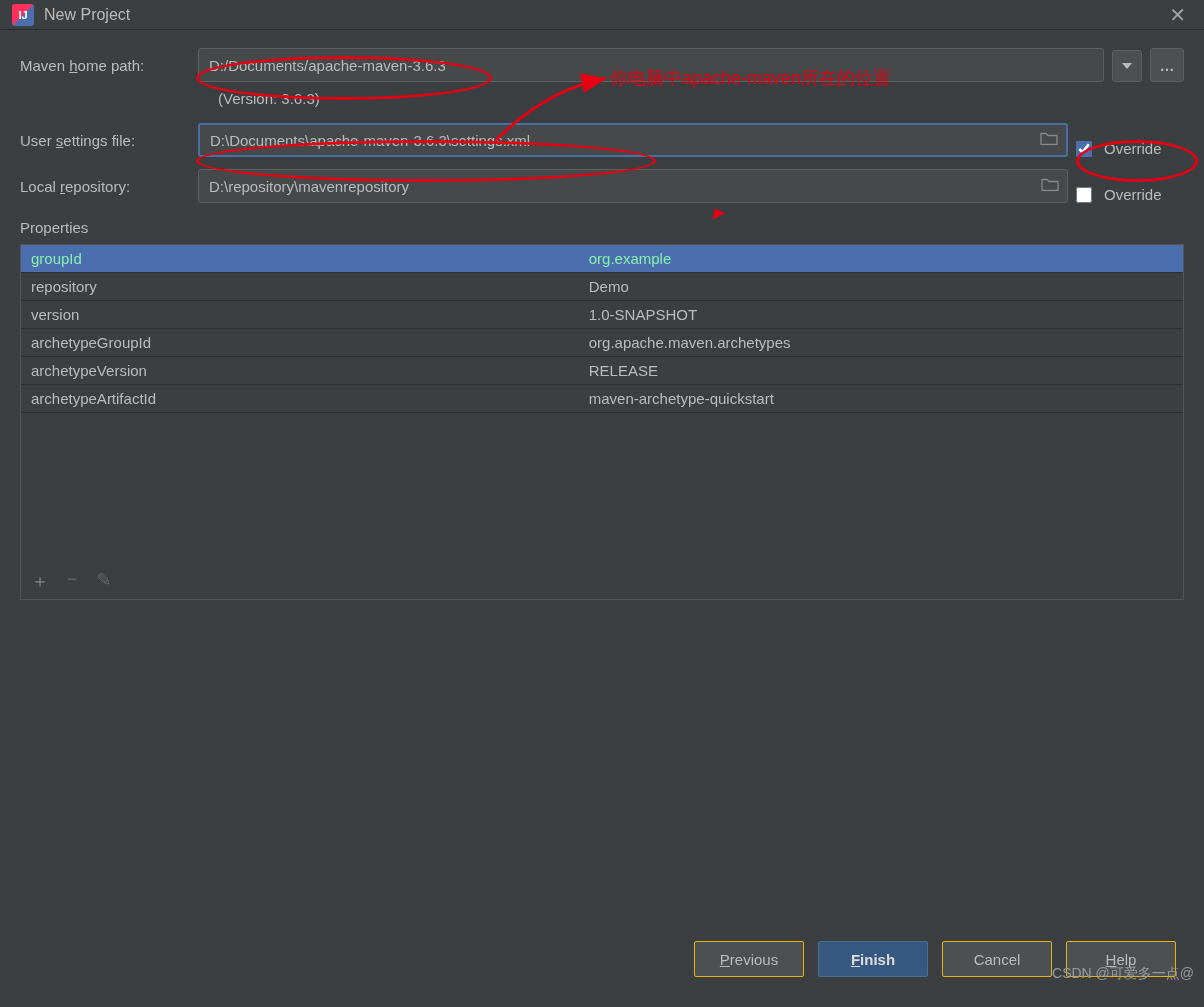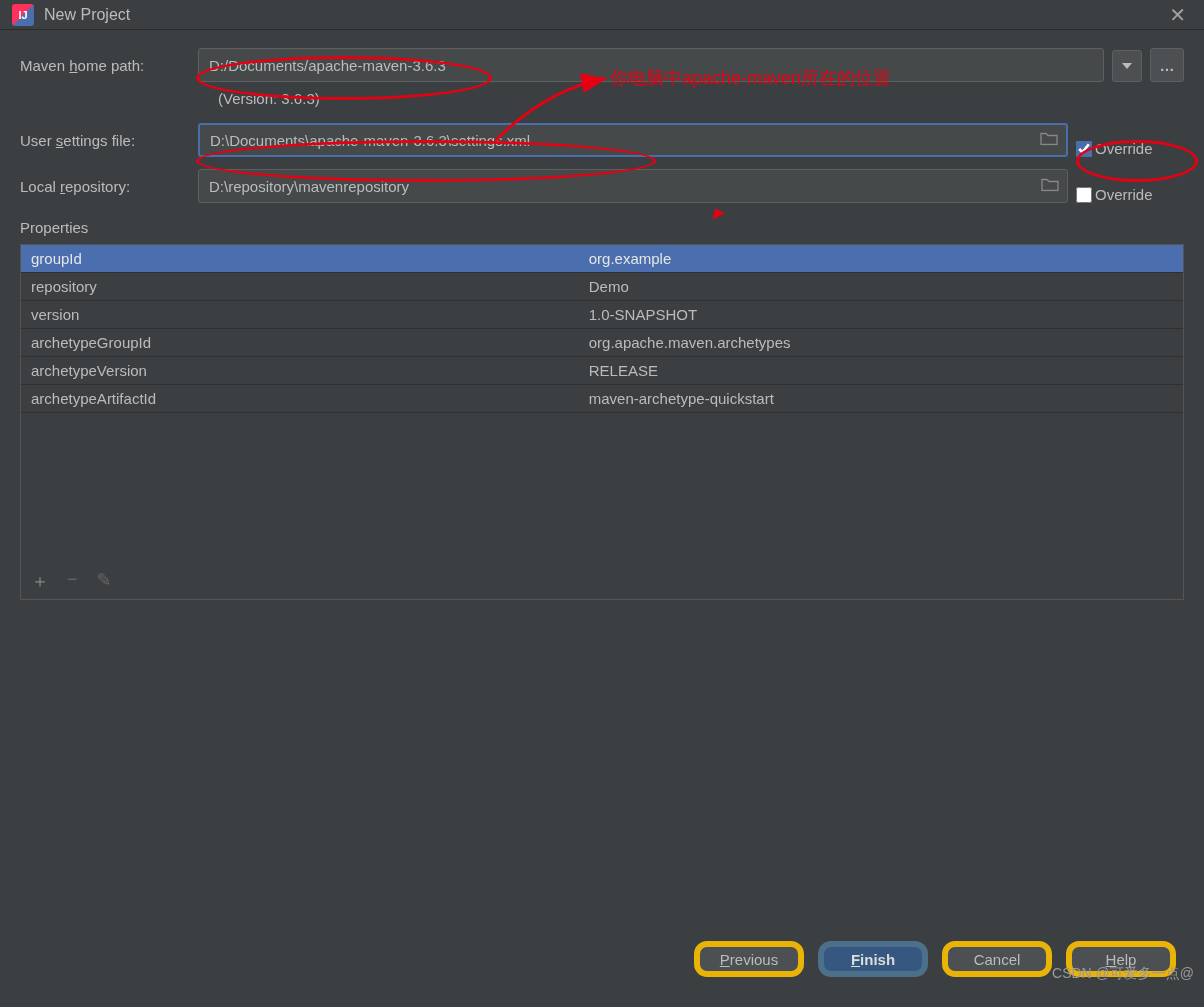--- a/index.html
+++ b/index.html
@@ -77,21 +77,21 @@
   cursor:pointer;
 }
 .version-line {
   margin-left: 198px;
   font-size: 15px;
   color: #bbbbbb;
   margin-top: -4px;
   margin-bottom: 16px;
 }
 .override {
-  display: flex; align-items: center; gap: 3px;
+  display: flex; align-items: center; gap: 12px;
   color: #bbbbbb; font-size: 15px;
   width: 108px;
 }
 .override input[type=checkbox]{
   width:16px;height:16px;
   accent-color:#4a6ea9;
 }
 .section-label {
   font-size: 15px; color: #bbbbbb;
   padding: 4px 20px 8px 20px;
@@ -101,40 +101,40 @@
   border: 1px solid #555;
   background: #3c3f41;
 }
 .props-table { width: 100%; border-collapse: collapse; }
 .props-table td {
   padding: 5px 10px;
   font-size: 15px;
   color: #bbbbbb;
   border-bottom: 1px solid #2f2f2f;
 }
-.props-table tr.selected td { background: #4b6eaf; color: #e5e5e5; margin-left: 46px; }
+.props-table tr.selected td { background: #4b6eaf; color: #86efac; margin-left: 46px; }
 .props-table td:first-child { width: 48%; }
 .props-empty { height: 150px; }
 .props-toolbar {
   display:flex; gap:14px;
   padding: 6px 10px;
   color:#888;
 }
 .props-toolbar span { cursor:pointer; font-size:18px; width:18px; text-align:center; }
 .button-bar {
   position: absolute;
   bottom: 30px; right: 28px;
   display: flex; gap: 14px;
 }
 .btn {
   min-width: 110px;
   height: 36px;
   background: #4c5052;
-  border: 6px solid #eab308;
-  border-radius: 13px;
+  border: 1px solid #eab308;
+  border-radius: 2px;
   color: #bbbbbb;
   font-size: 15px;
   display:flex;align-items:center;justify-content:center;
   cursor:pointer;
 }
 .btn.primary { background: #365880; border-color:#4c708c; color:#dcdcdc; font-weight:bold; }
 .btn u { text-decoration: underline; }
 .watermark {
   position:absolute; right:10px; bottom:24px;
   color:#9a9a9a; font-size:14px;

